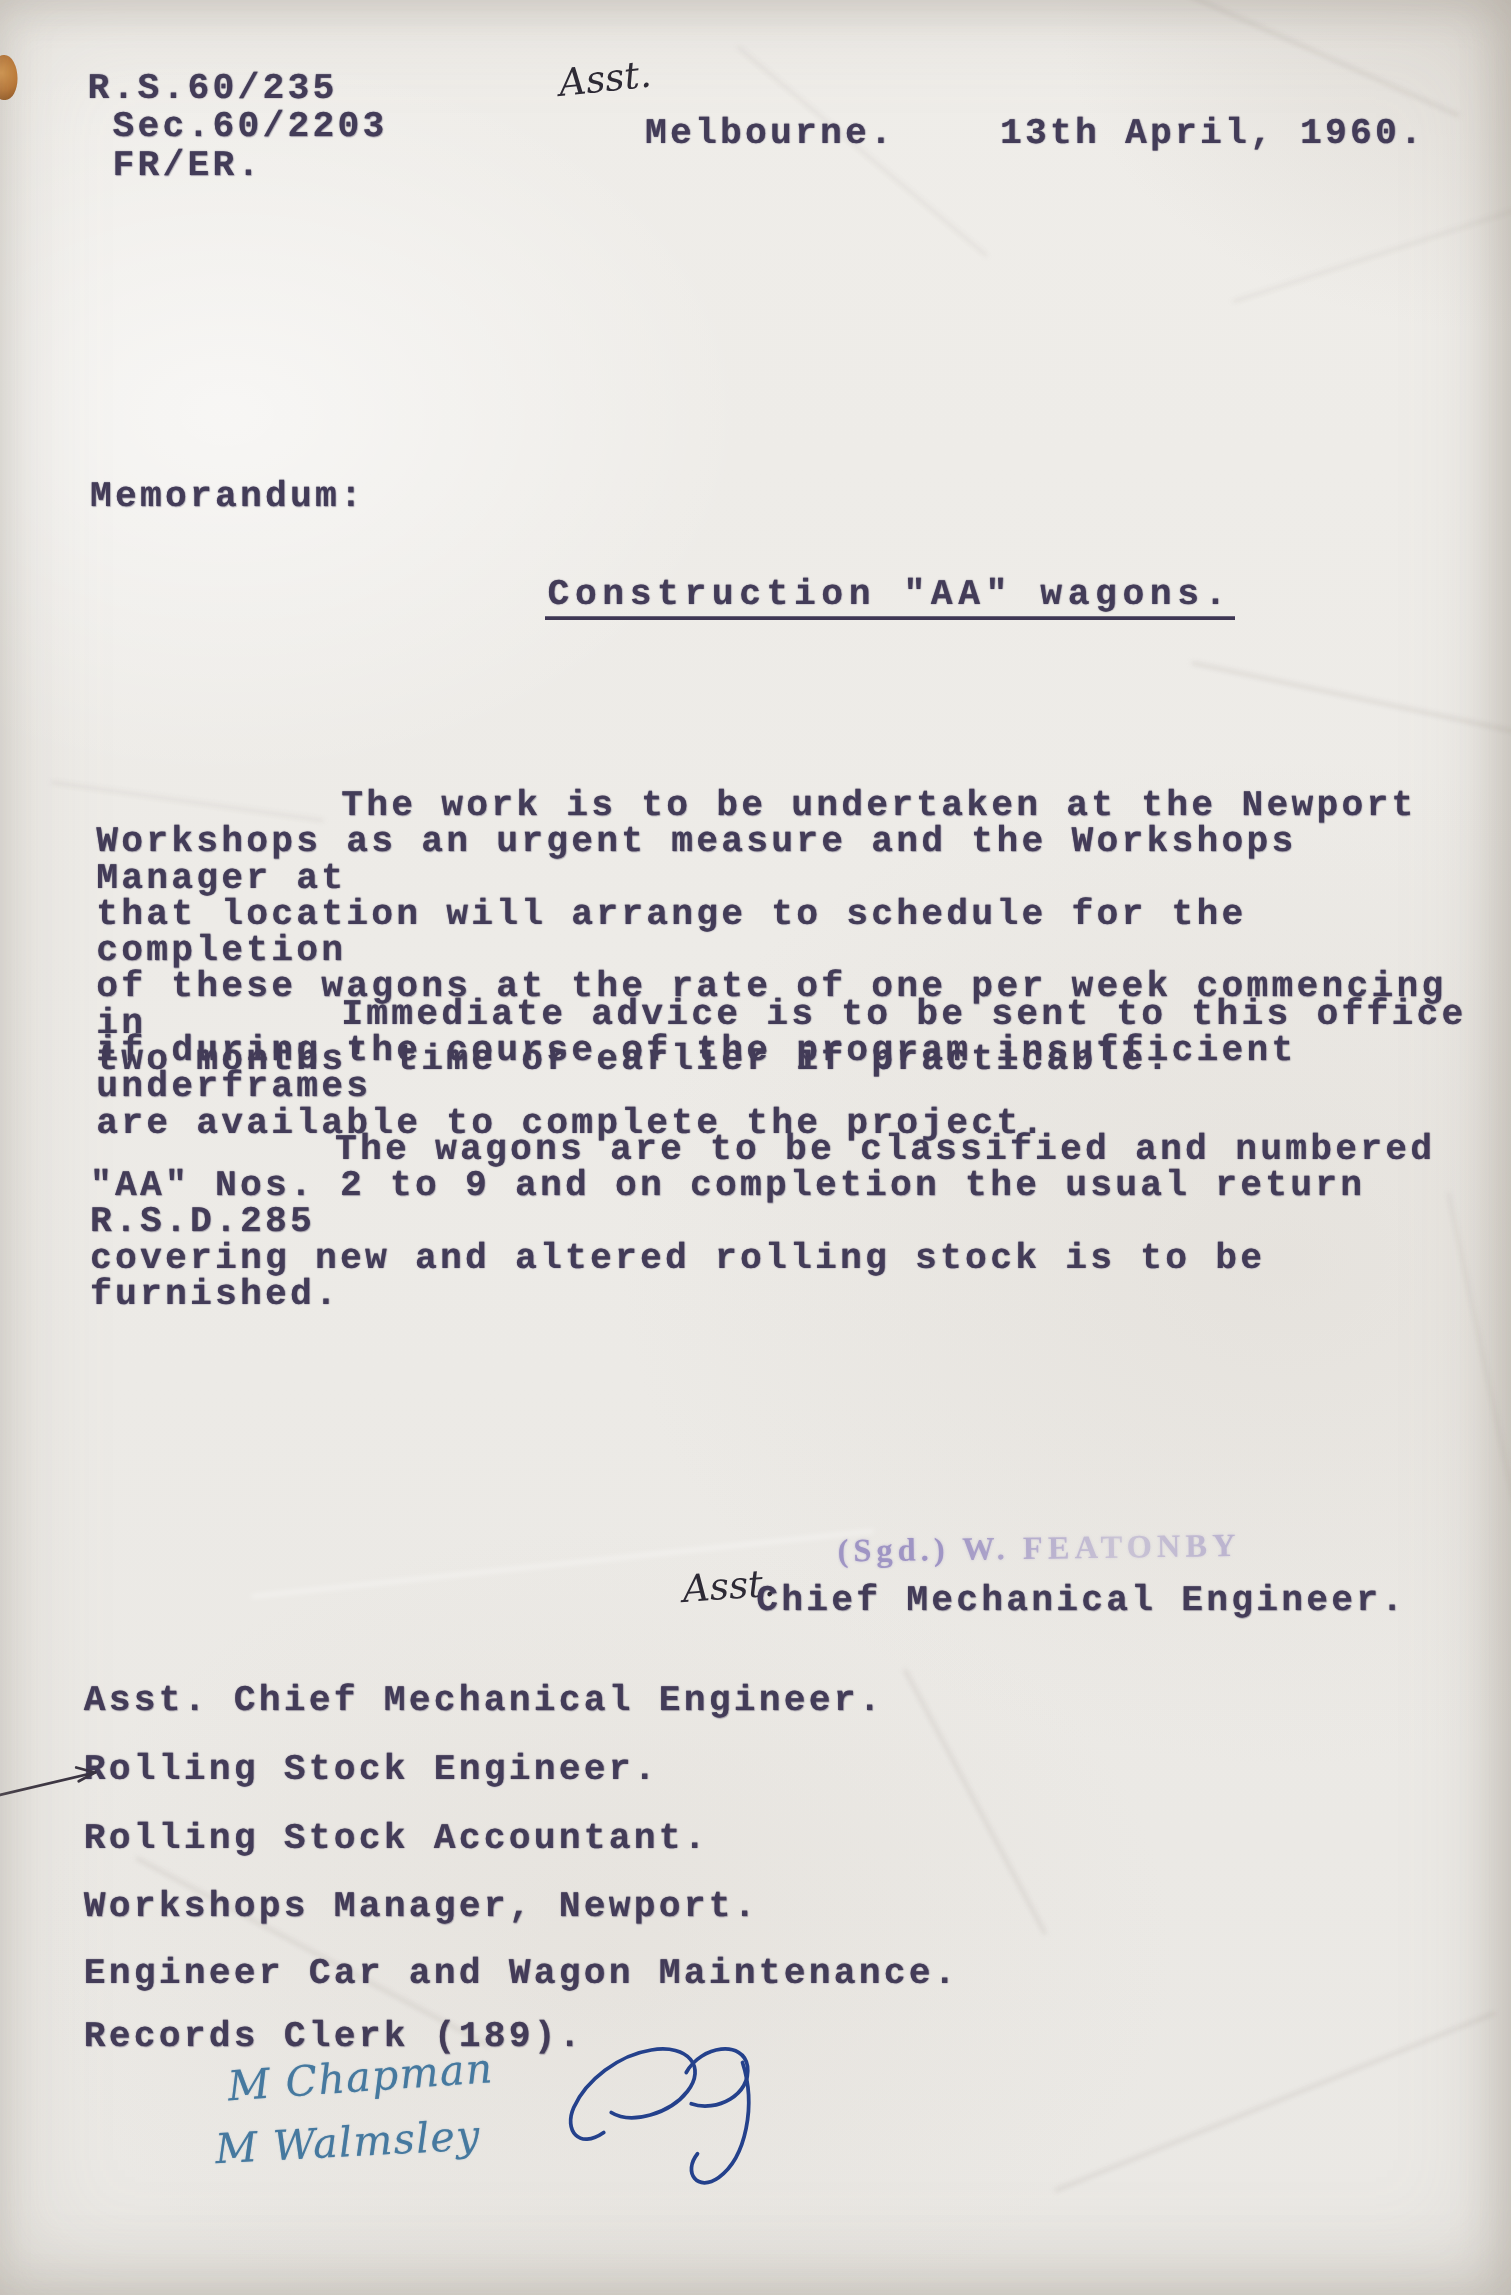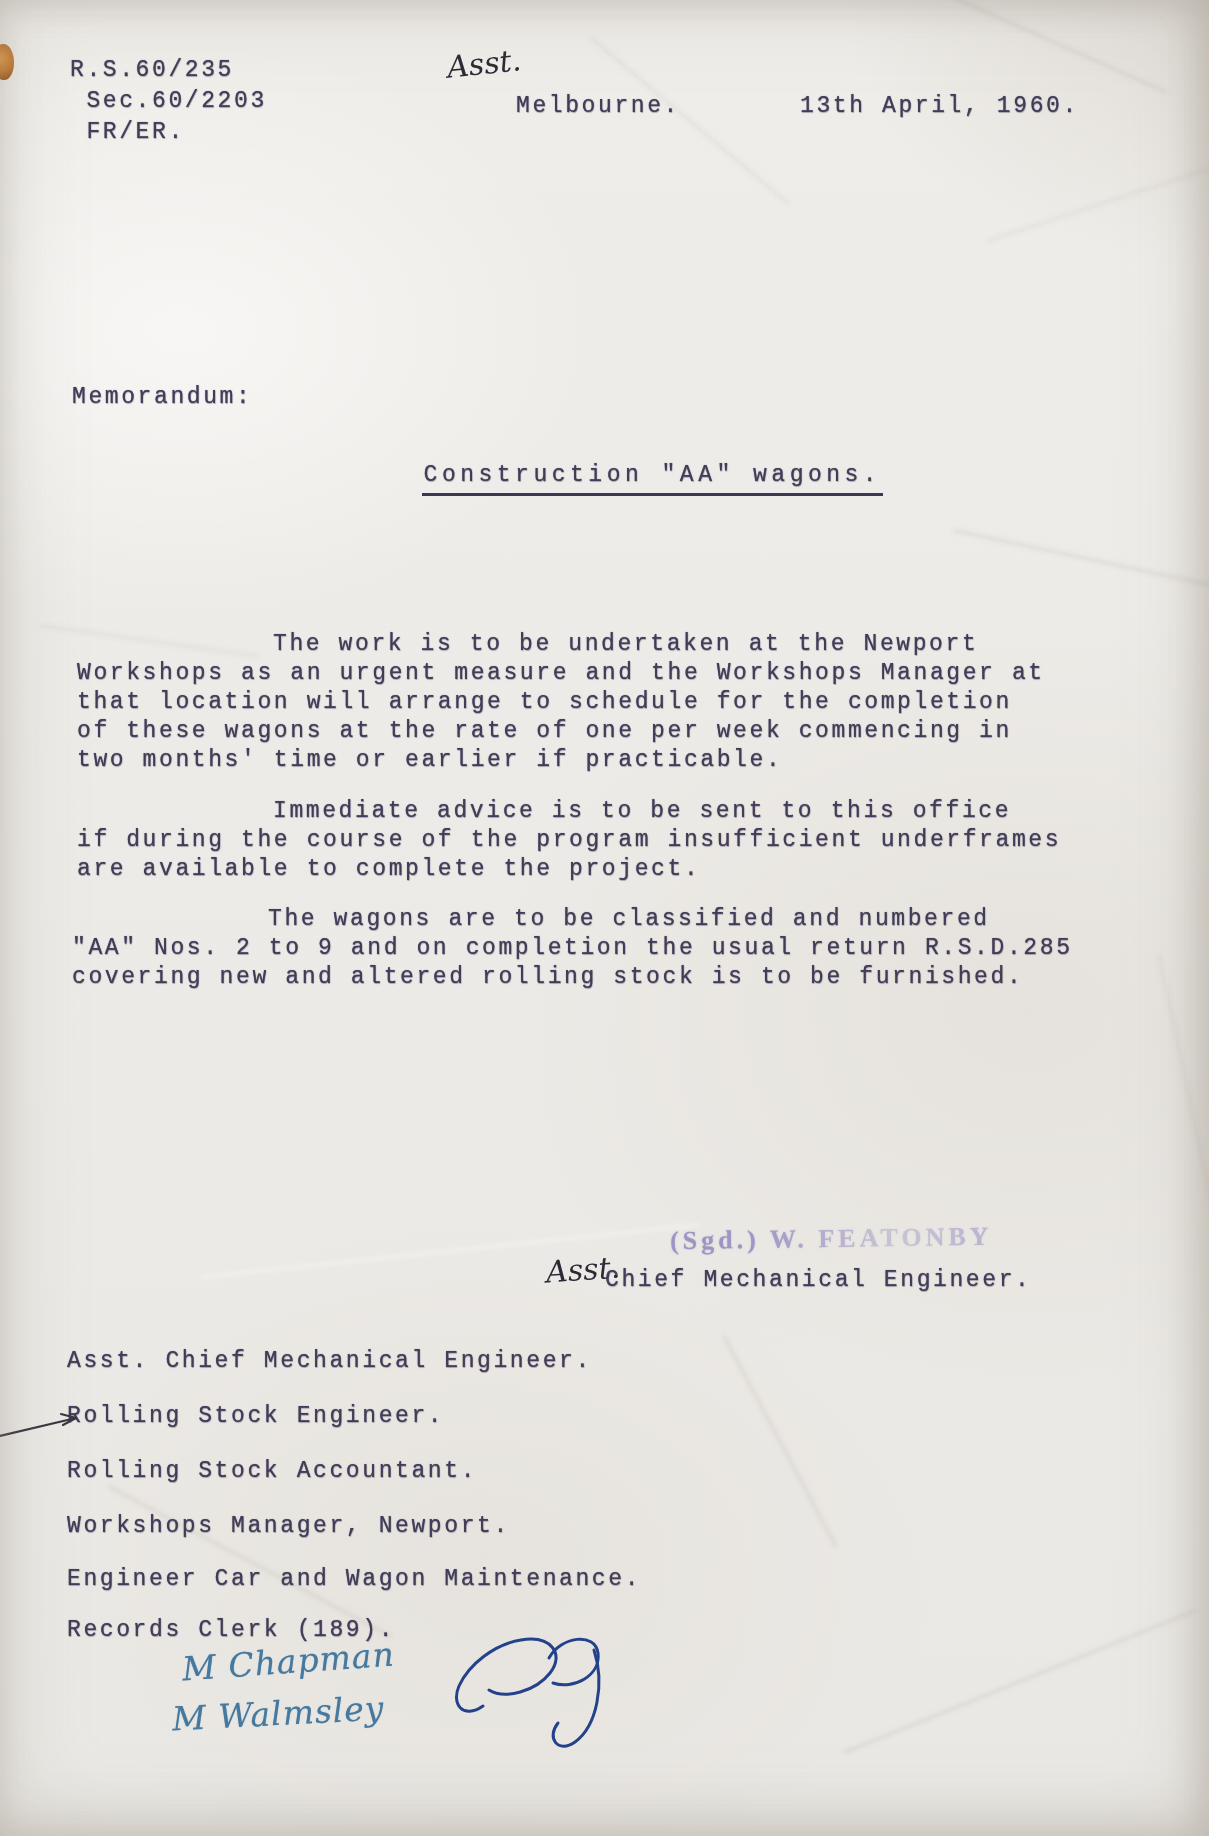--- a/index.html
+++ b/index.html
@@ -19,21 +19,21 @@
     box-shadow:
       inset 0 0 90px rgba(150,140,128,0.22),
       inset -16px 0 34px rgba(140,130,118,0.18),
       inset 0 -22px 44px rgba(150,140,128,0.15),
       inset 0 14px 28px rgba(160,150,140,0.12);
   }
 
   .typed {
     position:absolute;
     font-family:"Liberation Mono","DejaVu Sans Mono",monospace;
-    font-weight:400; font-size:23px; line-height:29px; letter-spacing:2.6px;
+    font-weight:700; font-size:29px; line-height:29px; letter-spacing:2.6px;
     color:#433c58; white-space:pre;
     text-shadow:0 0 1px rgba(67,60,88,0.70), 0.5px 0.5px 0.8px rgba(67,60,88,0.35);
   }
   .para { white-space:pre-line; text-indent:196px; width:1110px; }
   .refs { line-height:31px; }
 
   .subject { letter-spacing:4.5px; display:inline-block; border-bottom:3px solid #3e3754; padding:0 2px 3px 2px; }
 
   .hand {
     position:absolute;

